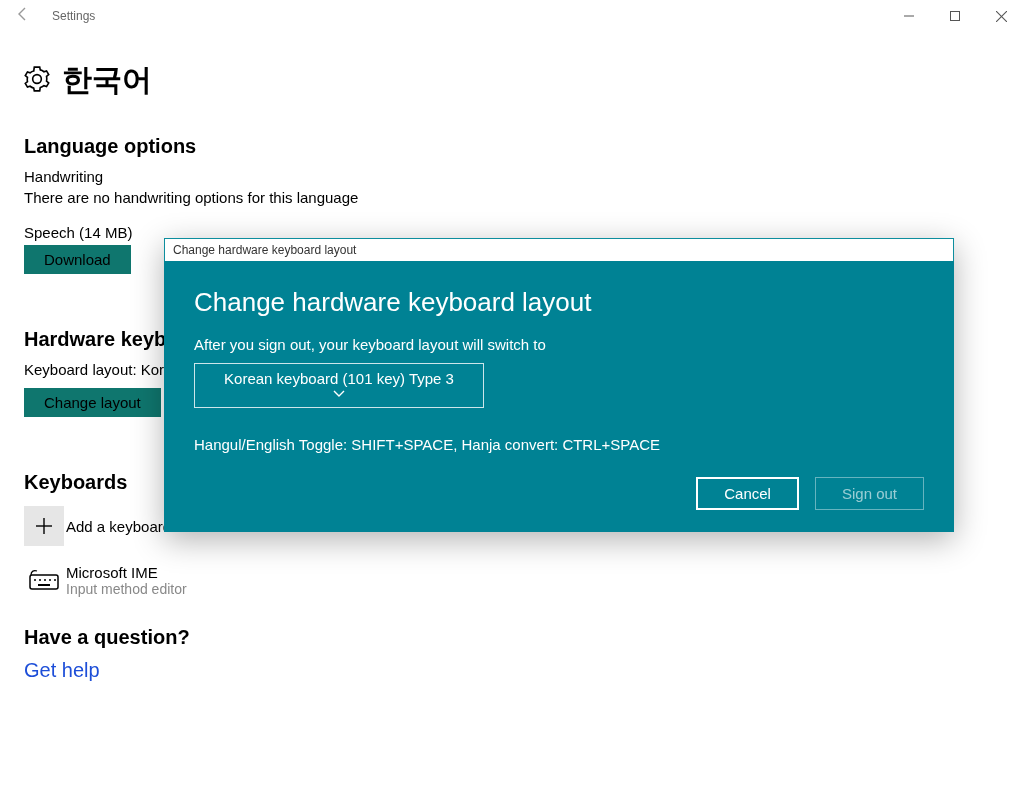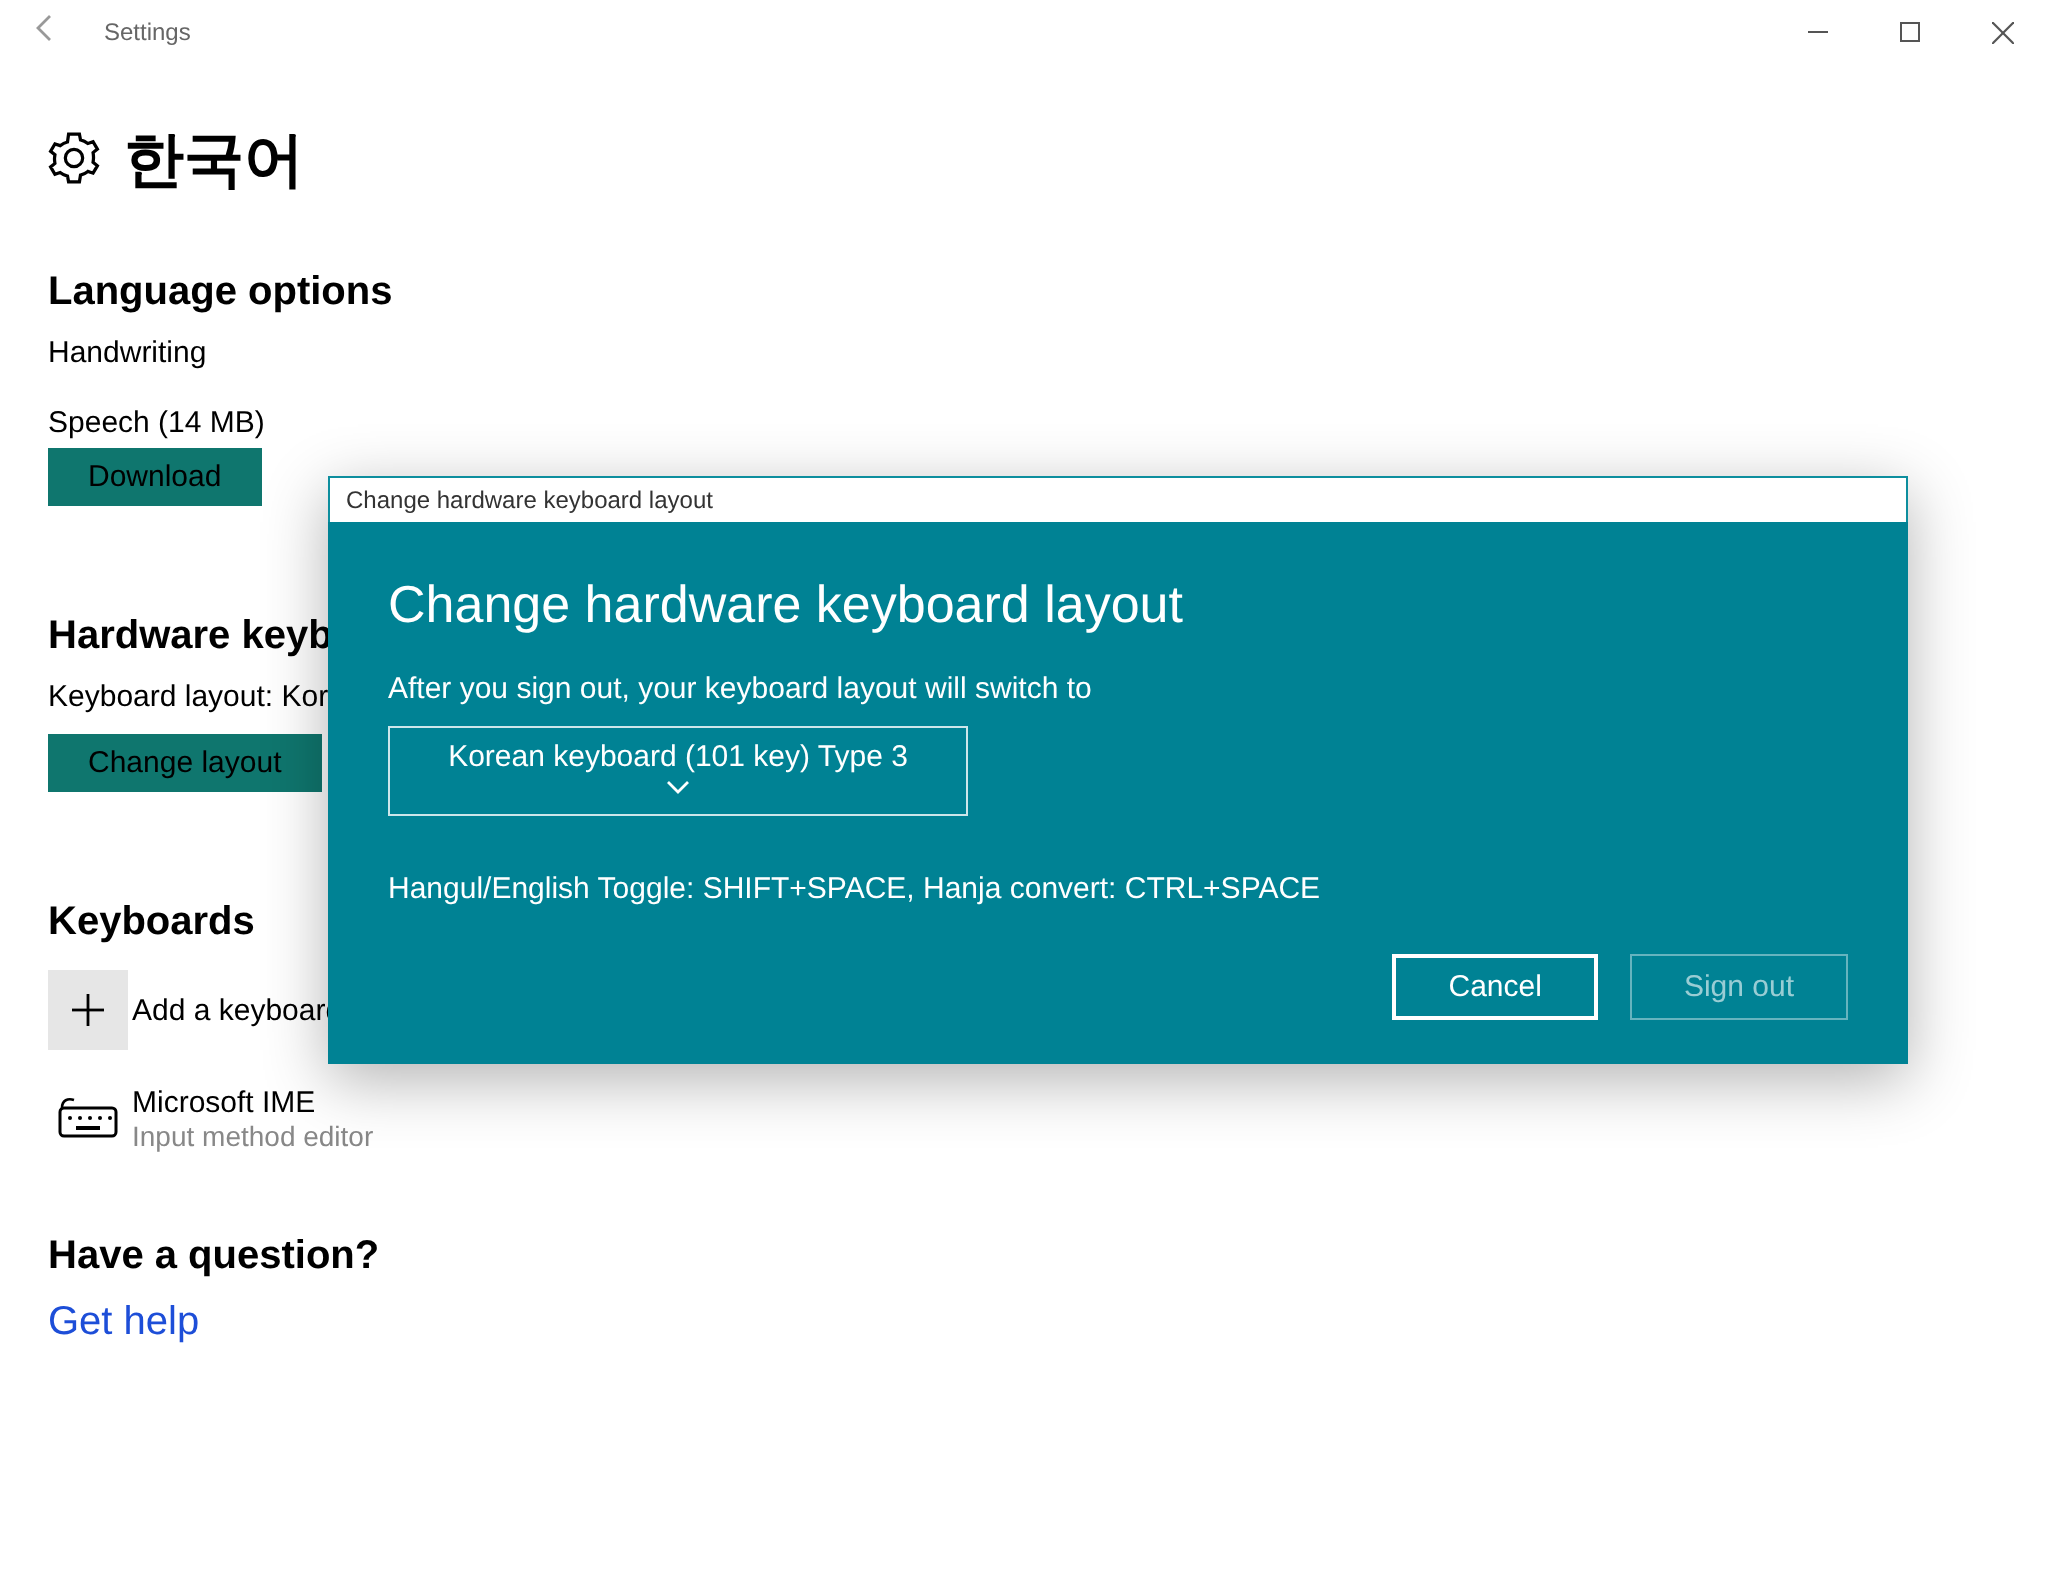--- a/index.html
+++ b/index.html
@@ -199,20 +199,21 @@
     <span>
       <svg class="gear" viewBox="0 0 24 24">
           <path fill="none" stroke="#000" stroke-width="1.5" d="M12 8a4 4 0 1 0 0 8 4 4 0 0 0 0-8zm9 4c0 .7-.1 1.3-.2 2l2 1.6-2 3.4-2.4-.8c-1 .8-2.1 1.4-3.4 1.7L14.5 23h-5l-.5-2.6c-1.3-.3-2.4-.9-3.4-1.7l-2.4.8-2-3.4 2-1.6c-.1-.7-.2-1.3-.2-2s.1-1.3.2-2l-2-1.6 2-3.4 2.4.8c1-.8 2.1-1.4 3.4-1.7L9.5 1h5l.5 2.6c1.3.3 2.4.9 3.4 1.7l2.4-.8 2 3.4-2 1.6c.1.7.2 1.3.2 2z"></path>
         </svg>
     </span>
     <h1>한국어</h1>
   </div>
 
   <h2 class="section">Language options</h2>
   <div class="sub">Handwriting</div>
+  <div class="desc">There are no handwriting options for this language</div>
 
   <div class="sub" style="margin-top:18px">Speech (14 MB)</div>
   <button class="btn">Download</button>
 
   <h2 class="section tight" style="margin-top:54px">Hardware keyboard layout</h2>
   <div class="label-line">Keyboard layout:  Korean keyboard (101 key) Type 1</div>
   <button class="btn">Change layout</button>
 
   <h2 class="section" style="margin-top:54px">Keyboards</h2>
   <div class="kb-list">
@@ -240,21 +241,21 @@
           <path d="M2 7 C2 3, 5 2, 8 3" fill="none" stroke="#000" stroke-width="1.3"></path>
         </svg>
       </div>
       <div class="txt">
         <div class="primary">Microsoft IME</div>
         <div class="secondary">Input method editor</div>
       </div>
     </div>
   </div>
 
-  <h2 class="section" style="margin-top:38px">Have a question?</h2>
+  <h2 class="section" style="margin-top:26px">Have a question?</h2>
   <div class="link">Get help</div>
 </div>
 
 <div class="dialog-wrap">
   <div class="dialog-title">Change hardware keyboard layout</div>
   <div class="dialog-body">
     <h3>Change hardware keyboard layout</h3>
     <p>After you sign out, your keyboard layout will switch to</p>
     <div class="select">
       <span>Korean keyboard (101 key) Type 3</span>

